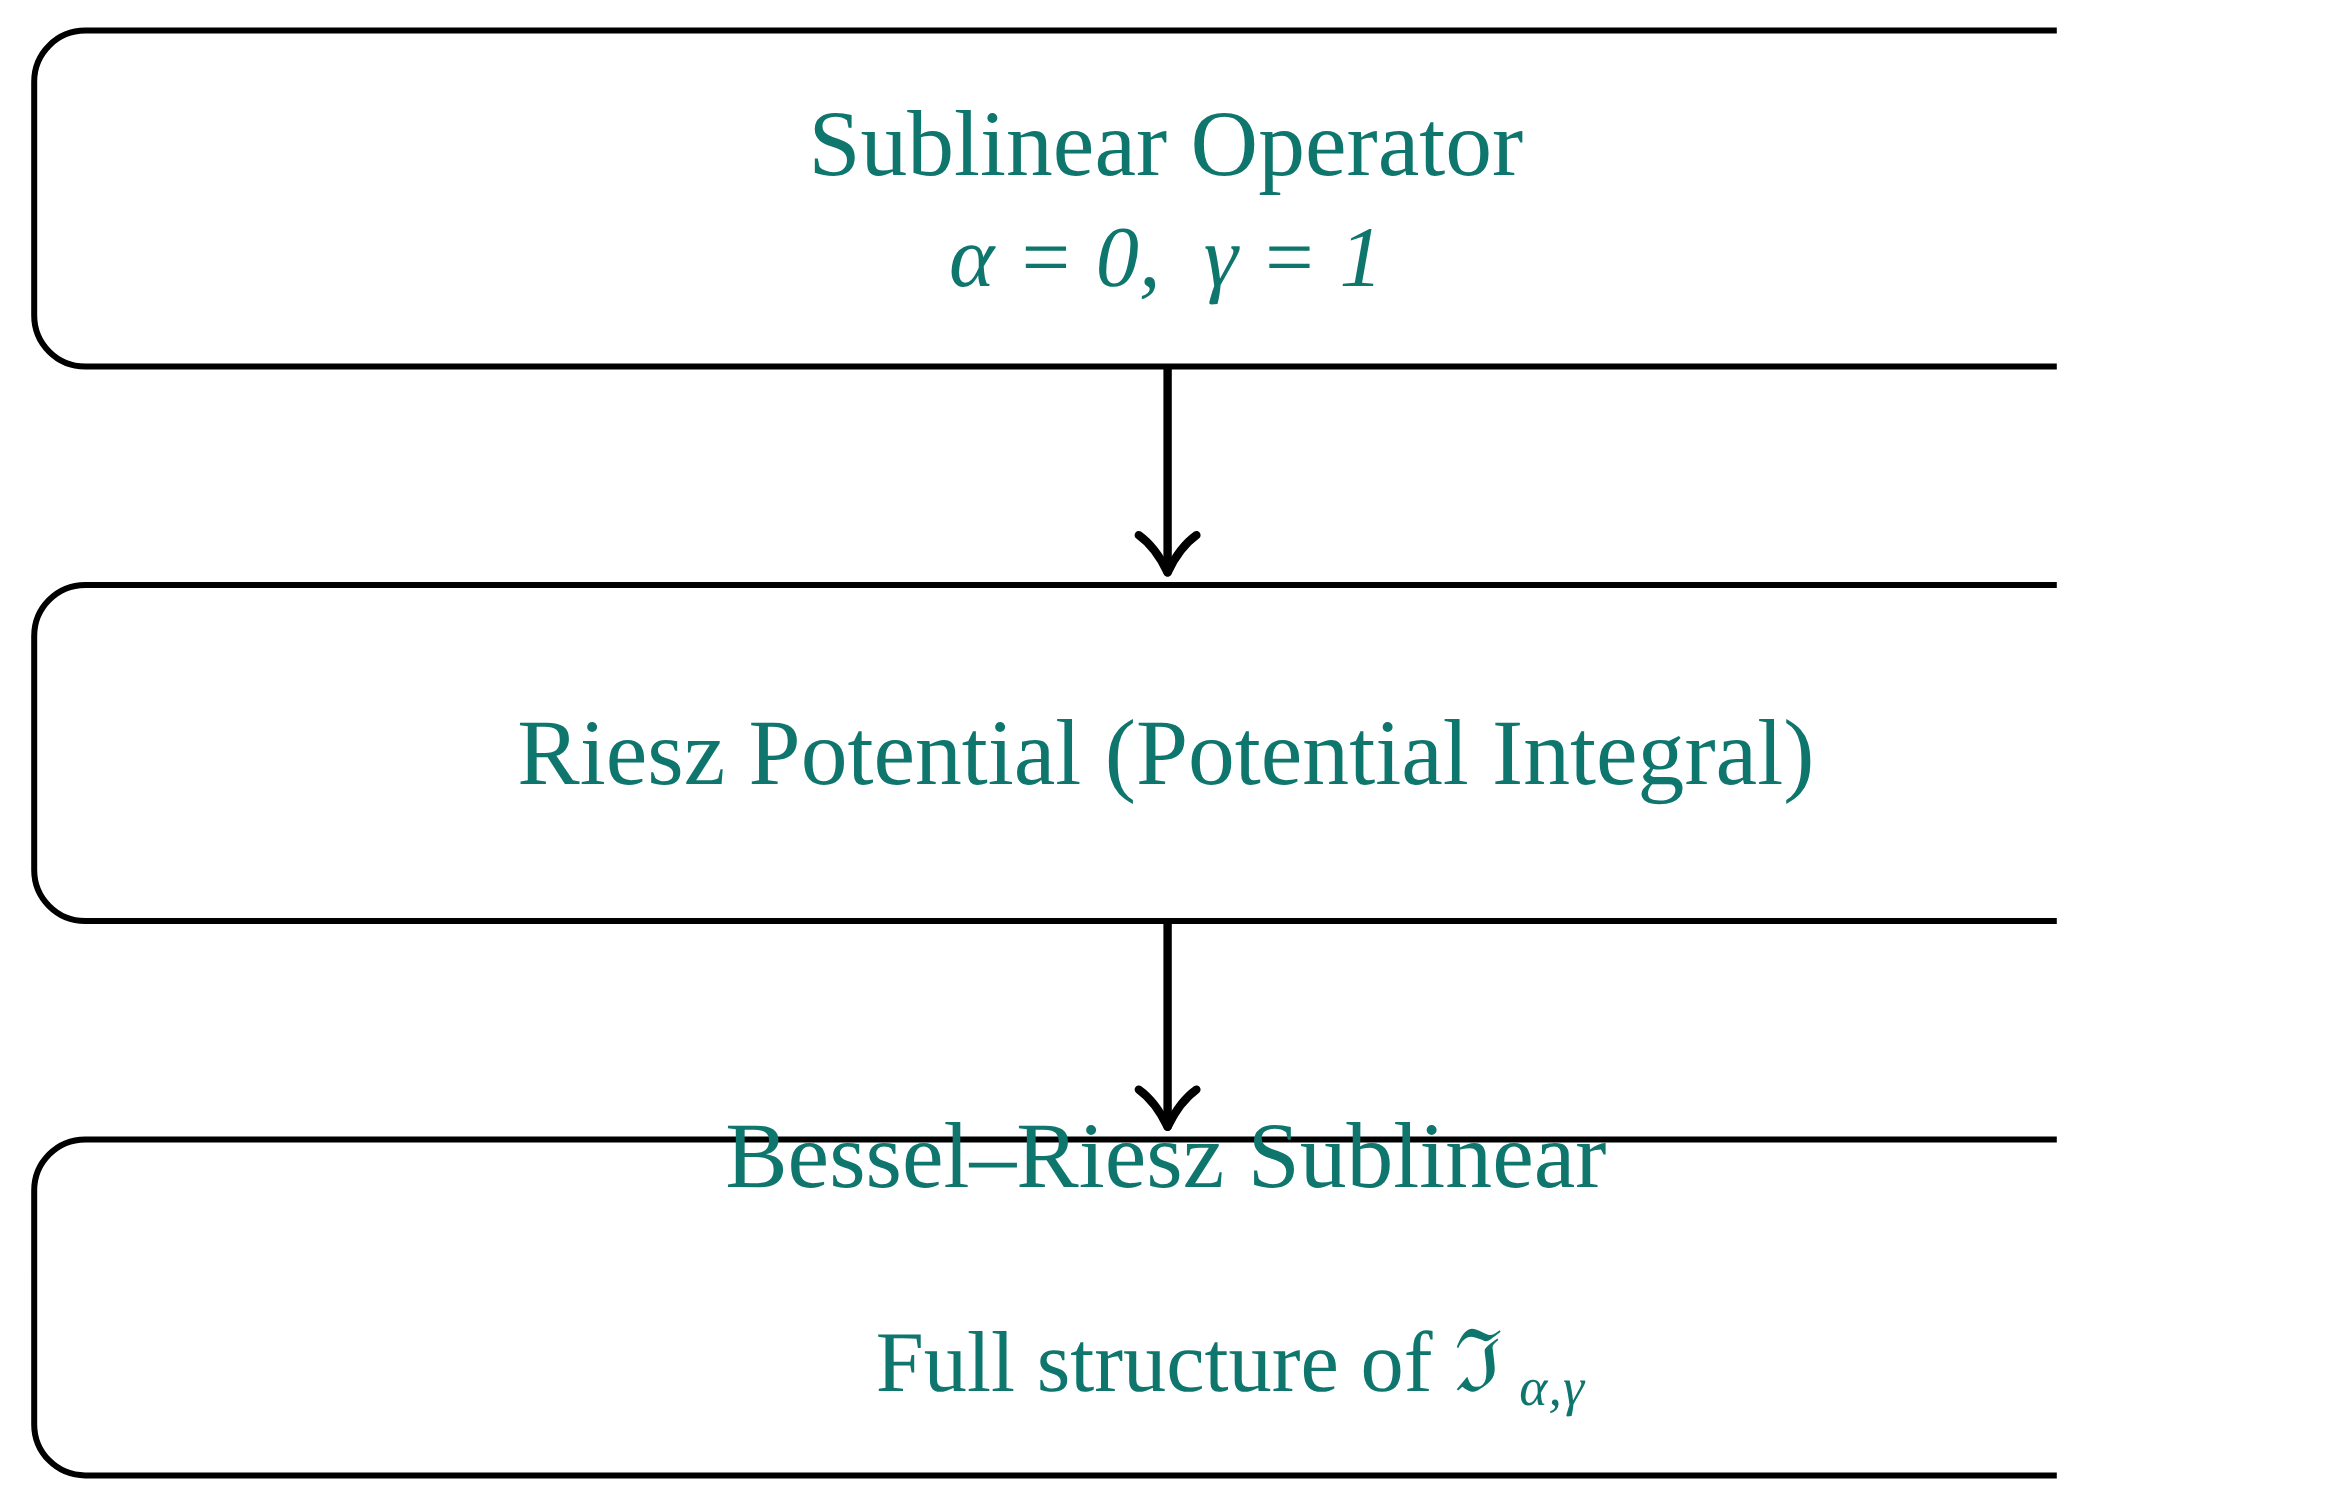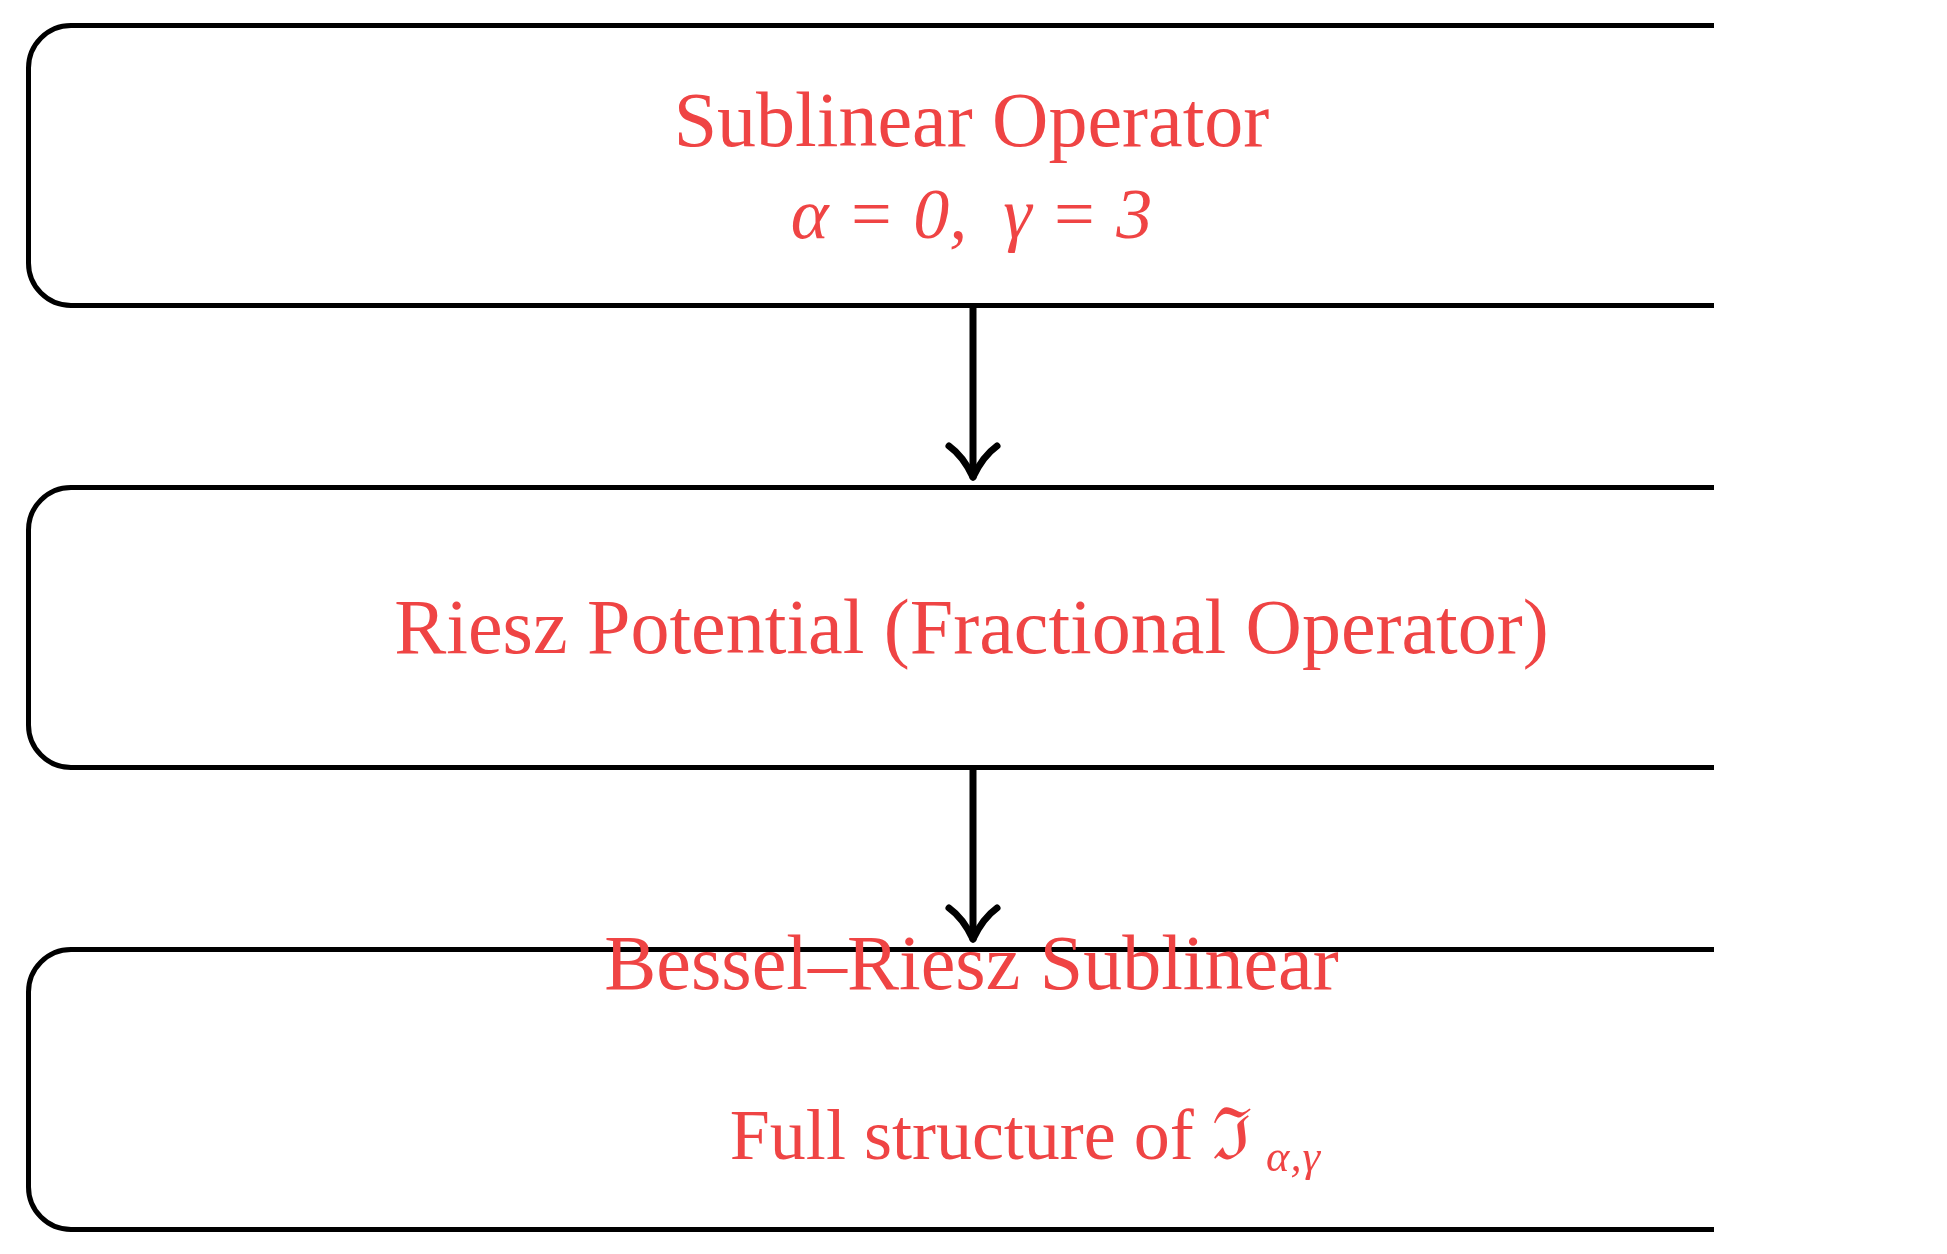--- a/index.html
+++ b/index.html
@@ -5,21 +5,21 @@
   html, body {
     margin: 0;
     padding: 0;
     background: #ffffff;
   }
   .canvas {
     position: relative;
     width: 1714px;
     height: 1254px;
     background: #ffffff;
-    color: #ef4444;
+    color: #0f766e;
     font-family: "Liberation Serif", serif;
     overflow: hidden;
   }
   .node {
     position: absolute;
     left: 26px;
     width: 1891px;
     height: 285px;
     box-sizing: border-box;
     border: 5px solid #000000;
@@ -63,33 +63,33 @@
   .arrow-2 { top: 767px; }
   .arrow svg { display: block; }
 </style>
 </head>
 <body>
 
 <div class="canvas">
 
   <div class="node node-1">
     <div class="node-title">Sublinear Operator</div>
-    <div class="node-formula">α = 0,  γ = 3</div>
+    <div class="node-formula">α = 0,  γ = 1</div>
   </div>
 
   <div class="arrow arrow-1">
     <svg width="64" height="180" viewBox="0 0 64 180">
       <line x1="32" y1="0" x2="32" y2="172" stroke="#000000" stroke-width="7"></line>
       <path d="M8,141 Q22,151 32,172" fill="none" stroke="#000000" stroke-width="7" stroke-linecap="round"></path>
       <path d="M56,141 Q42,151 32,172" fill="none" stroke="#000000" stroke-width="7" stroke-linecap="round"></path>
     </svg>
   </div>
 
   <div class="node node-2">
-    <div class="node-title">Riesz Potential (Fractional Operator)</div>
+    <div class="node-title">Riesz Potential (Potential Integral)</div>
   </div>
 
   <div class="arrow arrow-2">
     <svg width="64" height="180" viewBox="0 0 64 180">
       <line x1="32" y1="0" x2="32" y2="172" stroke="#000000" stroke-width="7"></line>
       <path d="M8,141 Q22,151 32,172" fill="none" stroke="#000000" stroke-width="7" stroke-linecap="round"></path>
       <path d="M56,141 Q42,151 32,172" fill="none" stroke="#000000" stroke-width="7" stroke-linecap="round"></path>
     </svg>
   </div>
 

